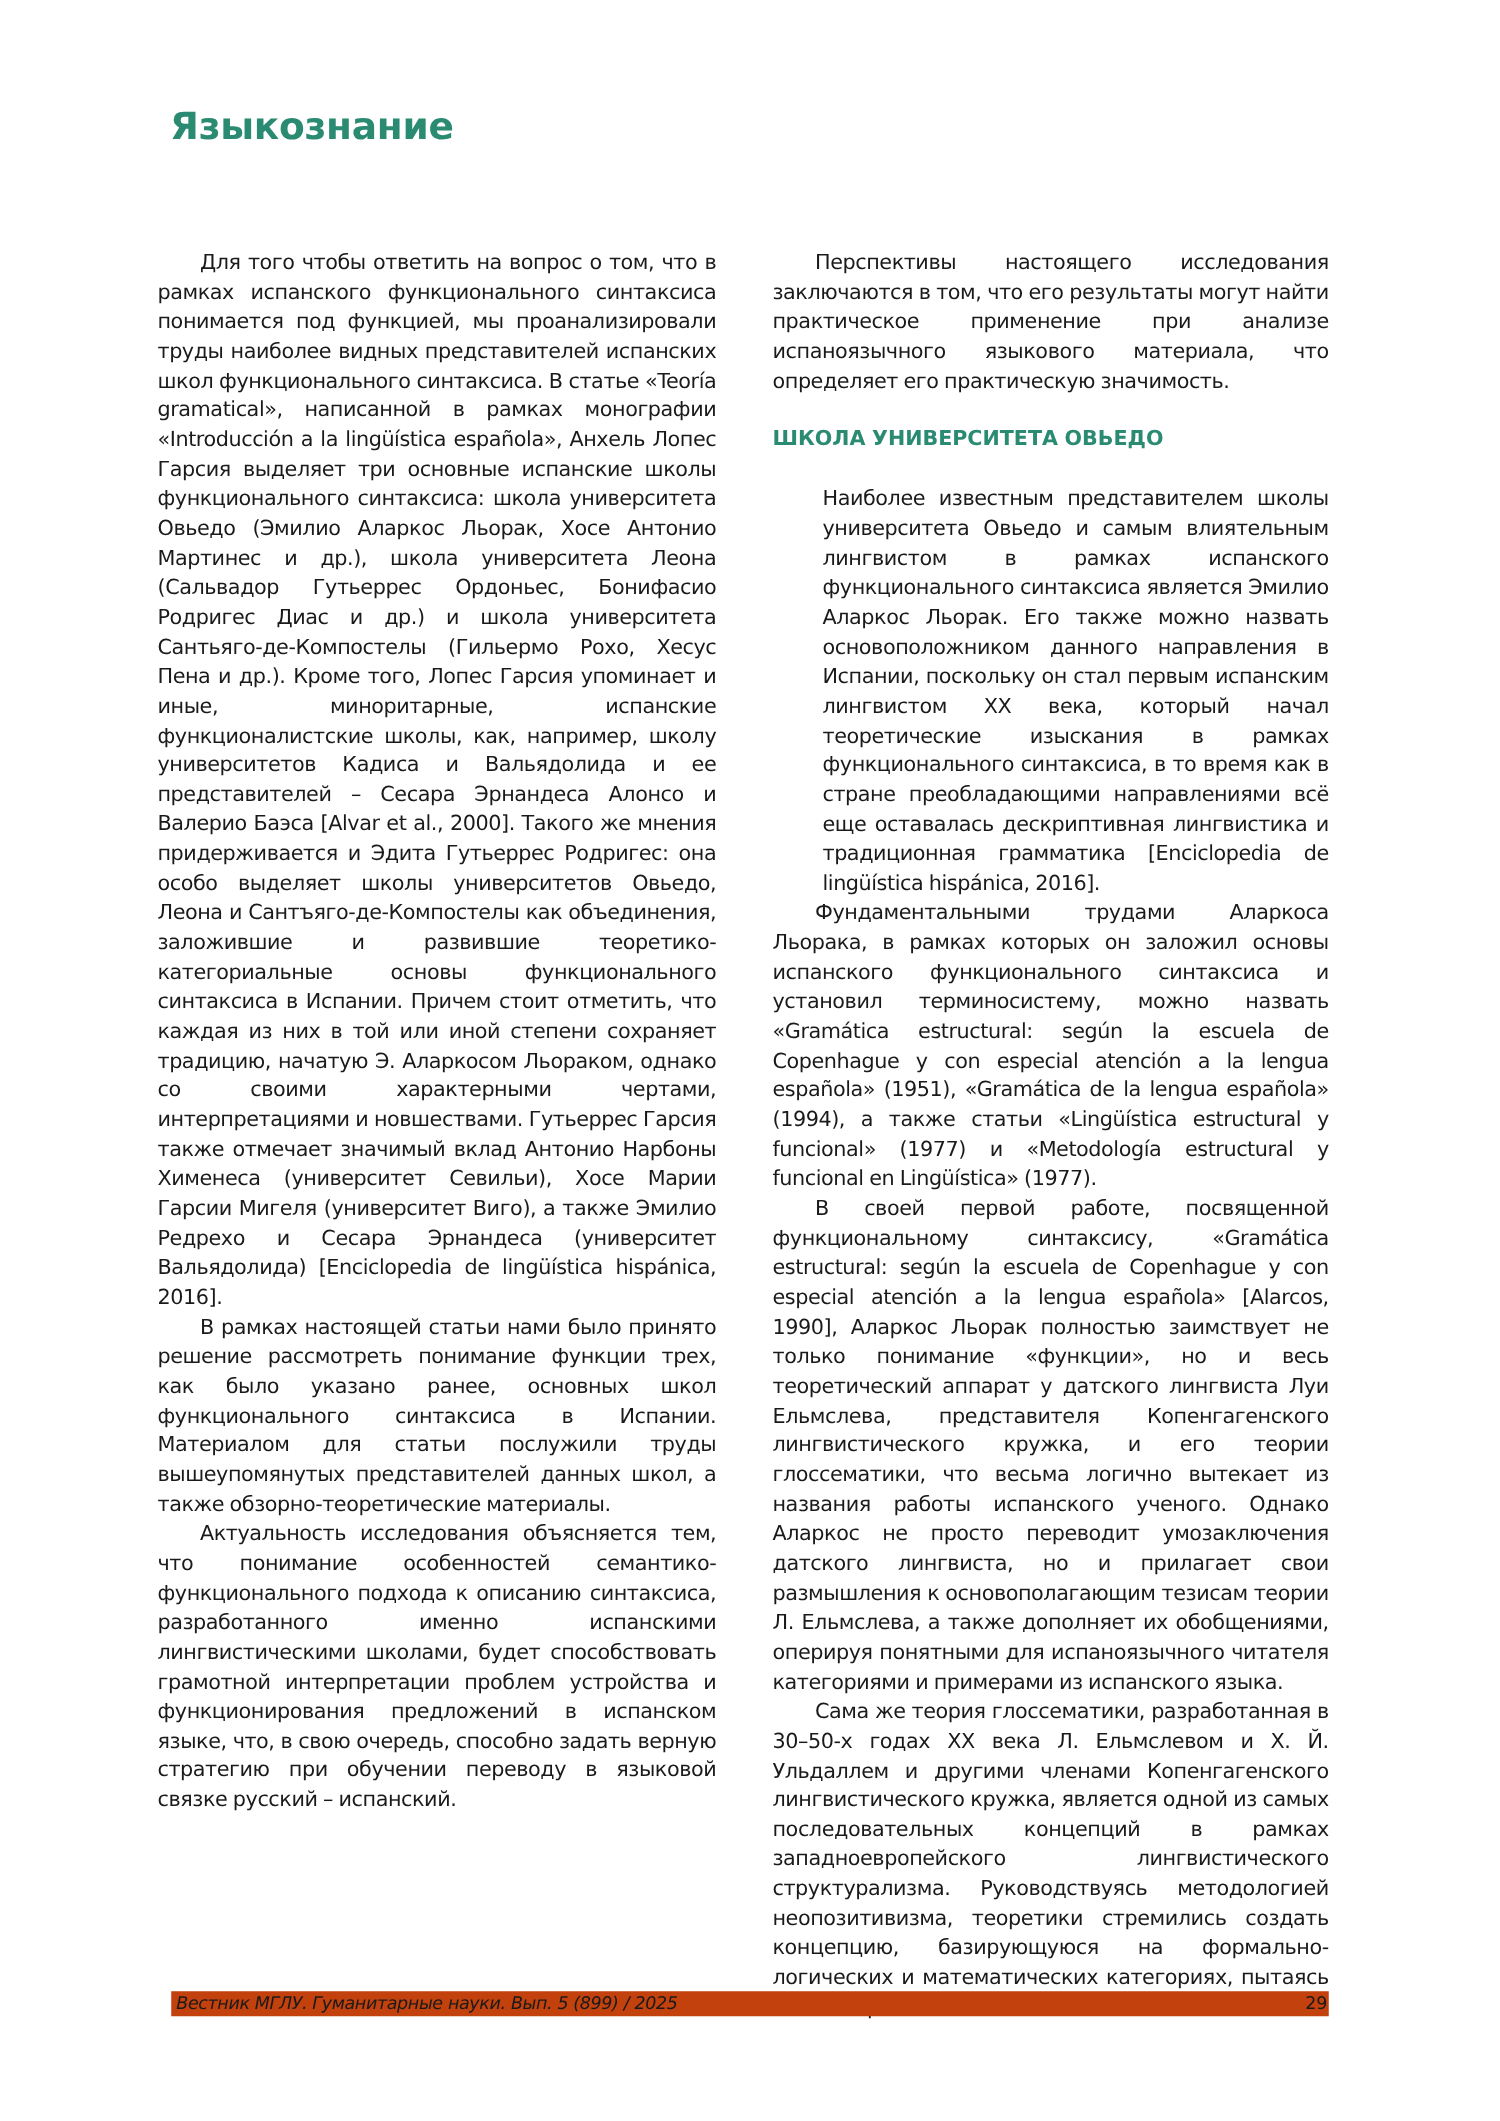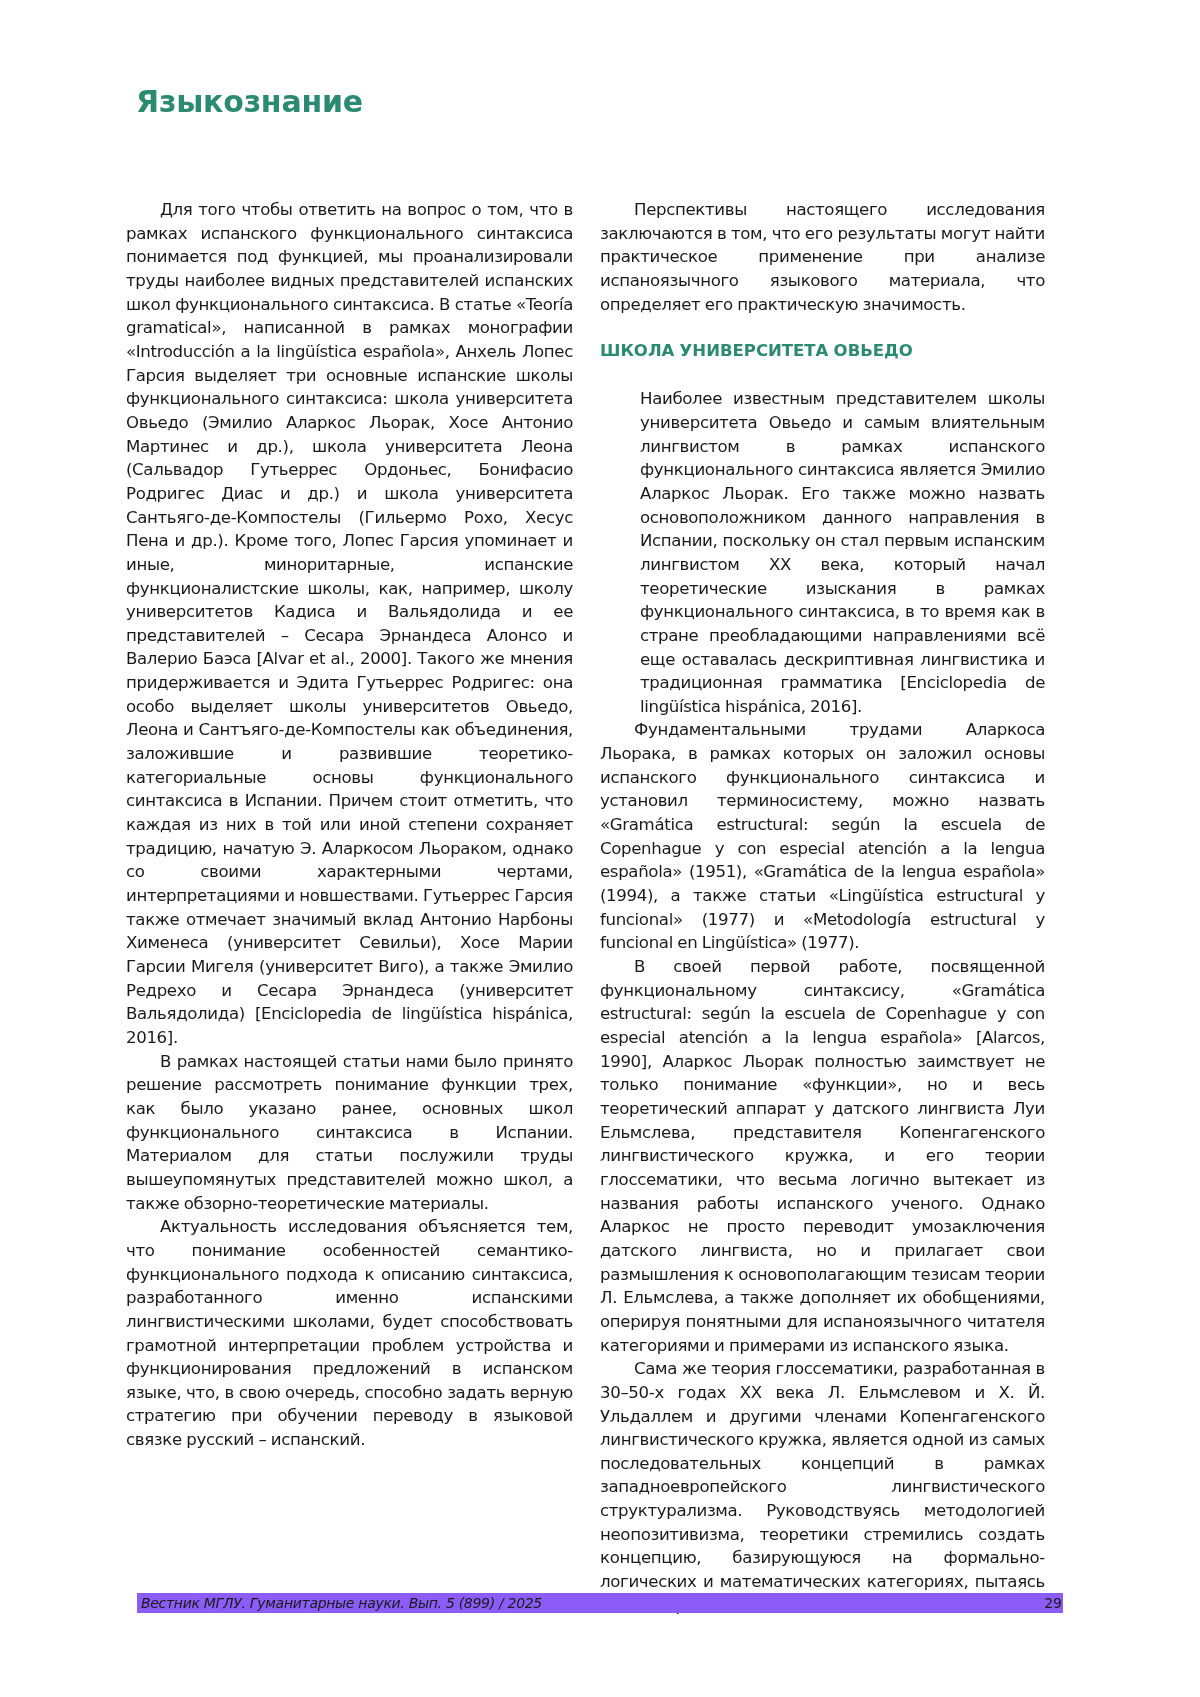--- a/index.html
+++ b/index.html
@@ -1,35 +1,35 @@
 <!DOCTYPE html>
 <html><head>
 <meta charset="utf-8">
 <style>
   html, body { margin: 0; padding: 0; background: #ffffff; }
   body { width: 1200px; height: 1697px; position: relative; overflow: hidden; font-family: "DejaVu Sans", sans-serif; color: #1a1a1a; }
   .section-title { position: absolute; left: 136px; top: 84px; font-family: "DejaVu Sans", sans-serif; font-size: 30px; font-weight: bold; color: #2a8a72; letter-spacing: -0.2px; margin: 0; }
   .col { position: absolute; top: 198px; font-size: 16.6px; line-height: 23.65px; text-align: justify; hyphens: manual; letter-spacing: -0.35px; word-spacing: -0.5px; }
   .col-left { left: 126px; width: 447px; }
-  .col-right { left: 600px; width: 445px; }
+  .col-right { left: 618px; width: 445px; }
   .col p { margin: 0; text-indent: 34px; }
   .col p.noindent { text-indent: 0; margin-left: 40px; }
   .subheading { margin: 23px 0 24px 0; font-size: 16.5px; font-weight: bold; color: #2a8a72; letter-spacing: 0; line-height: 24px; text-indent: 0; }
-  .footer-band { position: absolute; left: 137px; top: 1593px; width: 926px; height: 20px; background: #8b5cf6; }
+  .footer-band { position: absolute; left: 137px; top: 1593px; width: 926px; height: 20px; background: #c2410c; }
   .footer-journal { position: absolute; left: 4px; top: 1px; font-size: 14px; font-style: italic; line-height: 18px; color: #1a1a1a; letter-spacing: -0.3px; }
   .footer-page { position: absolute; right: 1px; top: 1px; font-size: 14px; line-height: 18px; color: #1a1a1a; }
 </style>
 </head>
 <body>
 
 <h1 class="section-title">Языкознание</h1>
 
 <div class="col col-left">
   <p>Для того чтобы ответить на вопрос о том, что в рамках испанского функционального синтаксиса понимается под функцией, мы проанализировали труды наиболее видных представителей испанских школ функционального синтаксиса. В статье «Teoría gramatical», написанной в рамках монографии «Introducción a la lingüística española», Анхель Лопес Гарсия выделяет три основные испанские школы функционального синтаксиса: школа университета Овьедо (Эмилио Аларкос Льорак, Хосе Антонио Мартинес и др.), школа университета Леона (Сальвадор Гутьеррес Ордоньес, Бонифасио Родригес Диас и др.) и школа университета Сантьяго-де-Компостелы (Гильермо Рохо, Хесус Пена и др.). Кроме того, Лопес Гарсия упоминает и иные, миноритарные, испанские функционалистские школы, как, например, школу университетов Кадиса и Вальядолида и ее представителей – Сесара Эрнандеса Алонсо и Валерио Баэса [Alvar et al., 2000]. Такого же мнения придерживается и Эдита Гутьеррес Родригес: она особо выделяет школы университетов Овьедо, Леона и Сантъяго-де-Компостелы как объединения, заложившие и развившие теоретико-категориальные основы функционального синтаксиса в Испании. Причем стоит отметить, что каждая из них в той или иной степени сохраняет традицию, начатую Э. Аларкосом Льораком, однако со своими характерными чертами, интерпретациями и новшествами. Гутьеррес Гарсия также отмечает значимый вклад Антонио Нарбоны Хименеса (университет Севильи), Хосе Марии Гарсии Мигеля (университет Виго), а также Эмилио Редрехо и Сесара Эрнандеса (университет Вальядолида) [Enciclopedia de lingüística hispánica, 2016].</p>
-  <p>В рамках настоящей статьи нами было принято решение рассмотреть понимание функции трех, как было указано ранее, основных школ функционального синтаксиса в Испании. Материалом для статьи послужили труды вышеупомянутых представителей можно школ, а также обзорно-теоретические материалы.</p>
+  <p>В рамках настоящей статьи нами было принято решение рассмотреть понимание функции трех, как было указано ранее, основных школ функционального синтаксиса в Испании. Материалом для статьи послужили труды вышеупомянутых представителей данных школ, а также обзорно-теоретические материалы.</p>
   <p>Актуальность исследования объясняется тем, что понимание особенностей семантико-функционального подхода к описанию синтаксиса, разработанного именно испанскими лингвистическими школами, будет способствовать грамотной интерпретации проблем устройства и функционирования предложений в испанском языке, что, в свою очередь, способно задать верную стратегию при обучении переводу в языковой связке русский – испанский.</p>
 </div>
 
 <div class="col col-right">
   <p>Перспективы настоящего исследования заключаются в том, что его результаты могут найти практическое применение при анализе испаноязычного языкового материала, что определяет его практическую значимость.</p>
   <div class="subheading">ШКОЛА УНИВЕРСИТЕТА ОВЬЕДО</div>
   <p class="noindent">Наиболее известным представителем школы университета Овьедо и самым влиятельным лингвистом в рамках испанского функционального синтаксиса является Эмилио Аларкос Льорак. Его также можно назвать основоположником данного направления в Испании, поскольку он стал первым испанским лингвистом XX века, который начал теоретические изыскания в рамках функционального синтаксиса, в то время как в стране преобладающими направлениями всё еще оставалась дескриптивная лингвистика и традиционная грамматика [Enciclopedia de lingüística hispánica, 2016].</p>
   <p>Фундаментальными трудами Аларкоса Льорака, в рамках которых он заложил основы испанского функционального синтаксиса и установил терминосистему, можно назвать «Gramática estructural: según la escuela de Copenhague y con especial atención a la lengua española» (1951), «Gramática de la lengua española» (1994), а также статьи «Lingüística estructural y funcional» (1977) и «Metodología estructural y funcional en Lingüística» (1977).</p>
   <p>В своей первой работе, посвященной функциональному синтаксису, «Gramática estructural: según la escuela de Copenhague y con especial atención a la lengua española» [Alarcos, 1990], Аларкос Льорак полностью заимствует не только понимание «функции», но и весь теоретический аппарат у датского лингвиста Луи Ельмслева, представителя Копенгагенского лингвистического кружка, и его теории глоссематики, что весьма логично вытекает из названия работы испанского ученого. Однако Аларкос не просто переводит умозаключения датского лингвиста, но и прилагает свои размышления к основополагающим тезисам теории Л. Ельмслева, а также дополняет их обобщениями, оперируя понятными для испаноязычного читателя категориями и примерами из испанского языка.</p>
   <p>Сама же теория глоссематики, разработанная в 30–50-х годах XX века Л. Ельмслевом и Х. Й. Ульдаллем и другими членами Копенгагенского лингвистического кружка, является одной из самых последовательных концепций в рамках западноевропейского лингвистического структурализма. Руководствуясь методологией неопозитивизма, теоретики стремились создать концепцию, базирующуюся на формально-логических и математических категориях, пытаясь таким образом</p>

